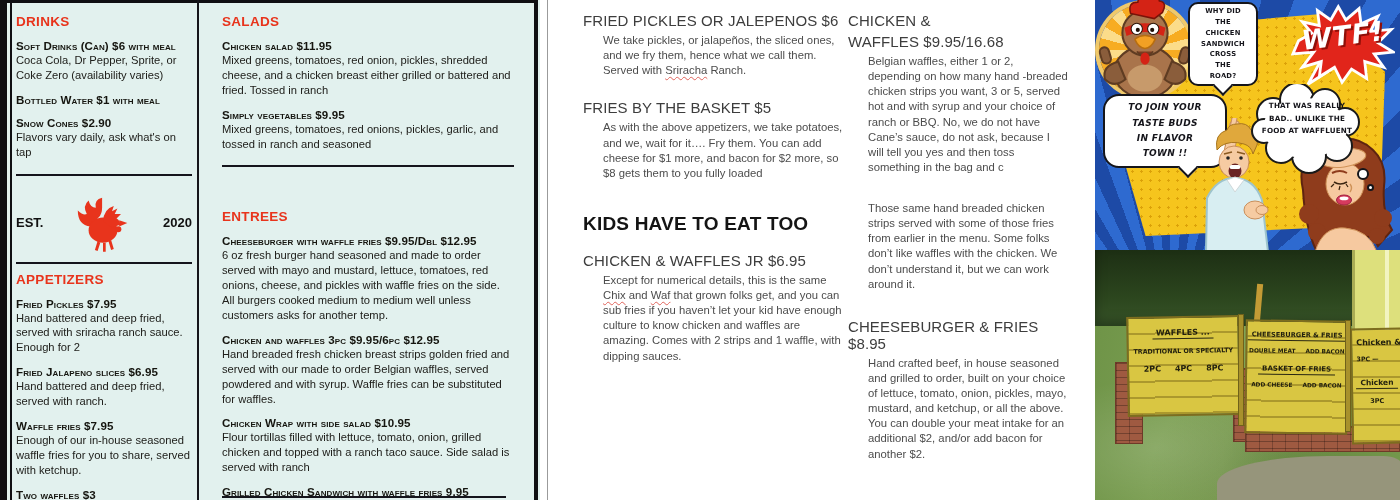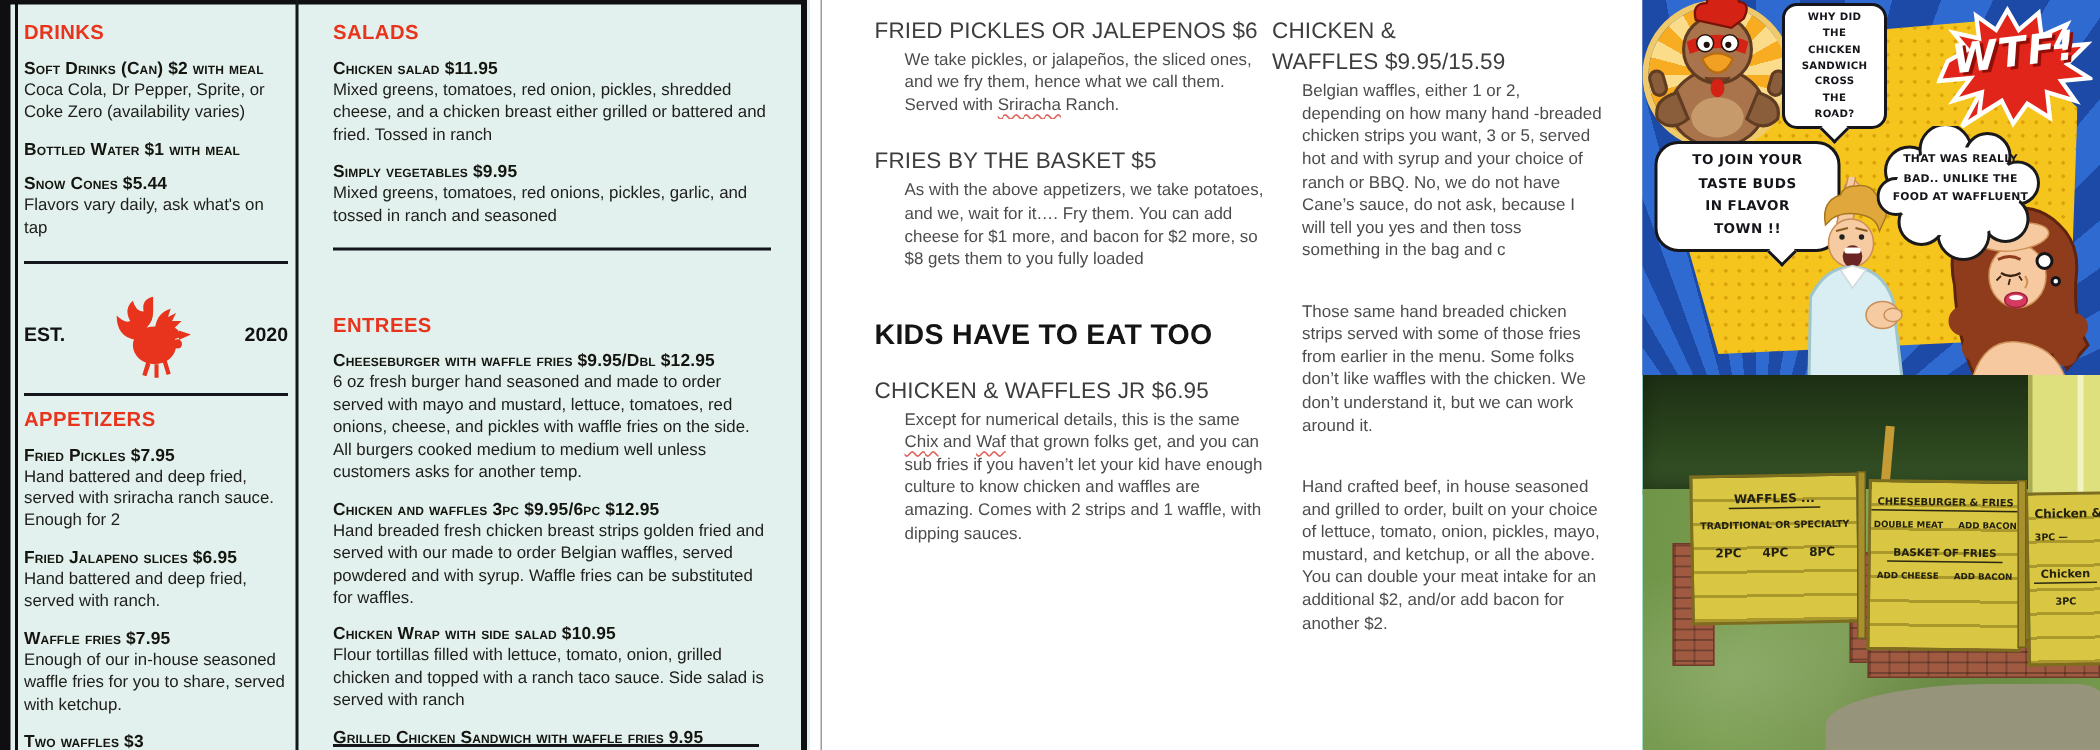--- a/index.html
+++ b/index.html
@@ -49,21 +49,21 @@
   .sunburst { position:absolute; left:4px; top:4px; width:92px; height:92px; border-radius:50%;
               background:repeating-conic-gradient(#f7ac22 0deg 15deg, #fbdc8a 15deg 30deg);
               box-shadow:0 0 0 4px #f0c96a; }
   .mascot { position:absolute; left:-2px; top:-2px; width:104px; height:108px; }
   .bubble { position:absolute; background:#fff; border:2px solid #15151a; color:#14141a;
             font-family:"DejaVu Sans", sans-serif; font-weight:700; text-align:center;
             display:flex; align-items:center; justify-content:center; }
   .bq { left:93px; top:2px; width:70px; height:84px; border-radius:10px; font-size:6.8px; line-height:1.6; letter-spacing:.2px; padding:16px; }
   .bq .tail { position:absolute; bottom:-9px; left:26px; width:14px; height:14px; background:#fff;
               border-right:2px solid #15151a; border-bottom:2px solid #15151a; transform:rotate(45deg); }
-  .ba { left:8px; top:94px; width:124px; height:74px; border-radius:16px; font-size:9px; line-height:1.7; letter-spacing:.3px; padding:20px; }
+  .ba { left:8px; top:94px; width:124px; height:74px; border-radius:16px; font-size:9px; line-height:1.7; letter-spacing:.3px; padding:20px;font-style:italic; }
   .ba .tail { position:absolute; bottom:-9px; left:76px; width:14px; height:14px; background:#fff;
               border-right:2px solid #15151a; border-bottom:2px solid #15151a; transform:rotate(45deg); }
   .wtf-wrap { position:absolute; left:196px; top:4px; width:104px; height:82px; }
   .wtf-txt { position:absolute; left:0; top:16px; width:104px; text-align:center; color:#fff;
              font-style:italic; font-weight:900; font-size:27px; letter-spacing:1px;
              transform:rotate(-7deg); text-shadow:2px 2px 0 #8f0f08; font-family:"DejaVu Sans", sans-serif; }
   .thought { position:absolute; left:156px; top:84px; width:112px; height:96px; z-index:6; }
   .thought-txt { position:absolute; left:10px; top:16px; width:92px; text-align:center; color:#14141a;
                  font-family:"DejaVu Sans", sans-serif; font-weight:700; font-size:7.2px; line-height:1.75; letter-spacing:.2px; }
   .tdot { position:absolute; background:#fff; border:2px solid #15151a; border-radius:50%; z-index:6; }
@@ -111,28 +111,28 @@
   <section class="abs menu">
     <div class="edge edge-l"></div>
     <div class="edge edge-l2"></div>
     <div class="edge edge-t"></div>
     <div class="edge edge-r"></div>
     <div class="vdiv"></div>
 
     <div class="mcol1">
       <h2 class="mh">DRINKS</h2>
       <div class="mi">
-        <div class="mi-t">Soft Drinks (Can) $2 with meal</div>
+        <div class="mi-t">Soft Drinks (Can) $6 with meal</div>
         <div class="mi-d">Coca Cola, Dr Pepper, Sprite, or Coke Zero (availability varies)</div>
       </div>
       <div class="mi">
         <div class="mi-t">Bottled Water $1 with meal</div>
       </div>
       <div class="mi">
-        <div class="mi-t">Snow Cones $5.44</div>
+        <div class="mi-t">Snow Cones $2.90</div>
         <div class="mi-d">Flavors vary daily, ask what's on tap</div>
       </div>
       <hr class="mdiv">
       <div class="est-row">
         <span class="est-txt">EST.</span>
         <svg width="54" height="66" viewBox="0 0 60 72">
           <g fill="#e8341c">
             <path d="M16 40 q-14 -2 -14 -18 q6 6 10 4 q-5 -9 2 -15 q2 8 8 8 q-2 -9 7 -11 l0 11 q0 7 -4 11 z"></path>
             <ellipse cx="30" cy="44" rx="16" ry="14"></ellipse>
             <path d="M30 34 q1 -14 12 -17 l-2 6 6 -3 -3 6 7 0 -5 5 q4 2 4 7 l-9 3 z"></path>
@@ -209,27 +209,28 @@
       <h1 class="kids">KIDS HAVE TO EAT TOO</h1>
       <div class="dsec">
         <div class="dh">CHICKEN &amp; WAFFLES JR $6.95</div>
         <div class="db"><span>Except for numerical details, this is the same </span><span class="sp">Chix</span><span> and </span><span class="sp">Waf</span><span> that grown folks get, and you can sub fries if you haven’t let your kid have enough culture to know chicken and waffles are amazing.  Comes with 2 strips and 1 waffle, with dipping sauces.</span></div>
       </div>
     </div>
 
     <div class="dcolB">
       <div class="dsec">
         <div class="dh">CHICKEN &amp;</div>
-        <div class="dh">WAFFLES   $9.95/15.59</div>
+        <div class="dh">WAFFLES   $9.95/16.68</div>
         <div class="db">Belgian waffles, either 1 or 2, depending on how many hand -breaded chicken strips you want, 3 or 5, served hot and with syrup and your choice of ranch or BBQ.  No, we do not have Cane’s sauce, do not ask, because I will tell you yes and then toss something in the bag and c</div>
       </div>
       <div class="dsec" style="margin-top:26px;">
         <div class="db">Those same hand breaded chicken strips served with some of those fries from earlier in the menu.  Some folks don’t like waffles with the chicken.  We don’t understand it, but we can work around it.</div>
       </div>
       <div class="dsec" style="margin-top:26px;">
+        <div class="dh">CHEESEBURGER &amp; FRIES $8.95</div>
         <div class="db">Hand crafted beef, in house seasoned and grilled to order, built on your choice of lettuce, tomato, onion, pickles, mayo, mustard, and ketchup, or all the above.   You can double your meat intake for an additional $2, and/or add bacon for another $2.</div>
       </div>
     </div>
   </section>
 
   <section class="abs comic">
     <div class="rays"></div>
     <div class="panel"></div>
 
     <div class="sunburst"></div>

